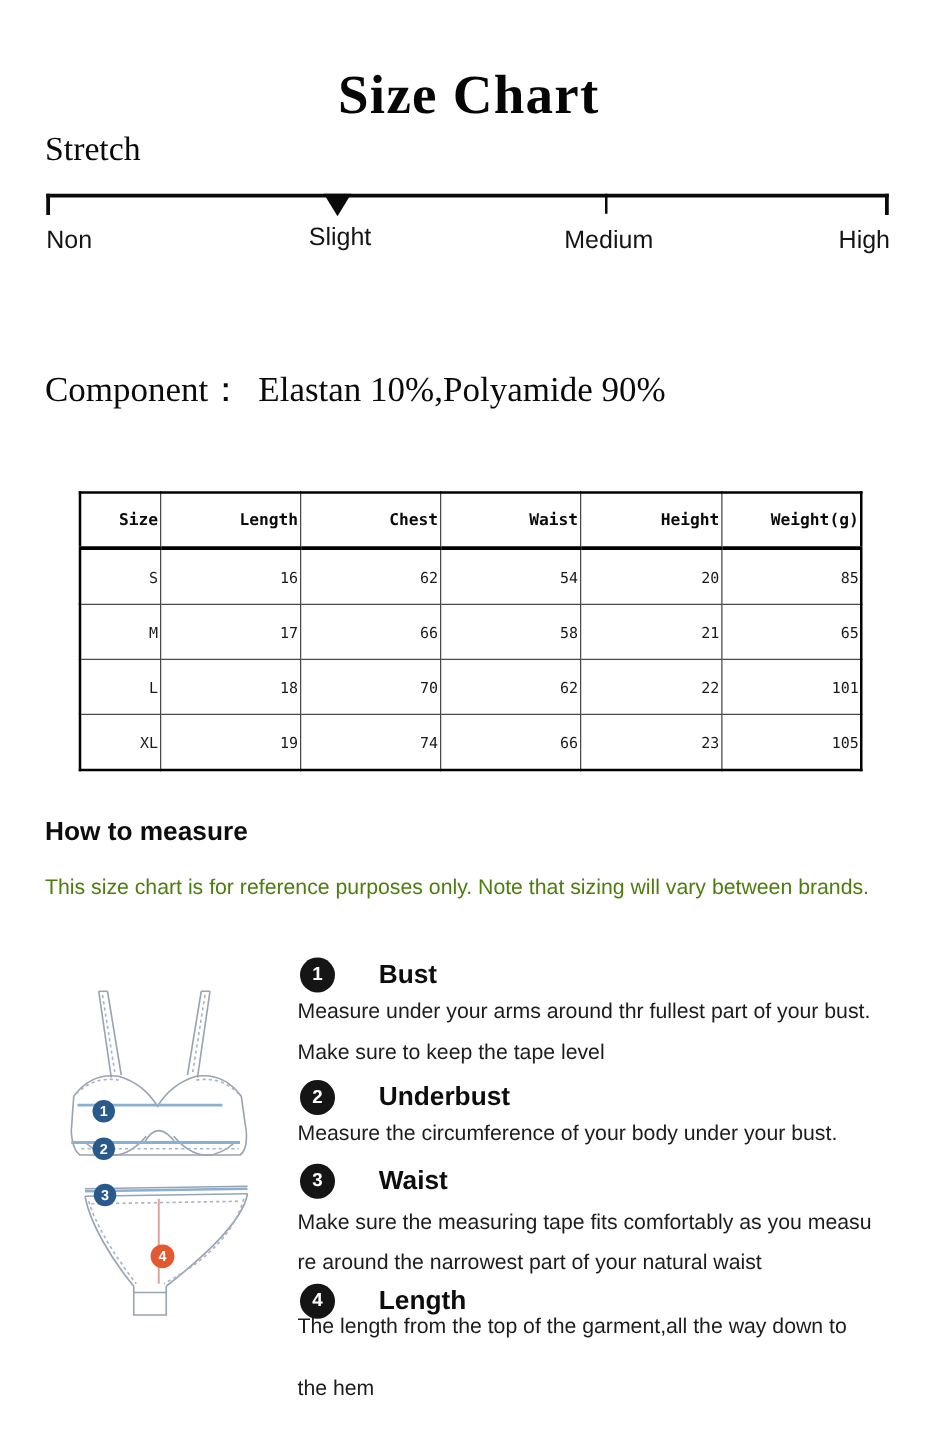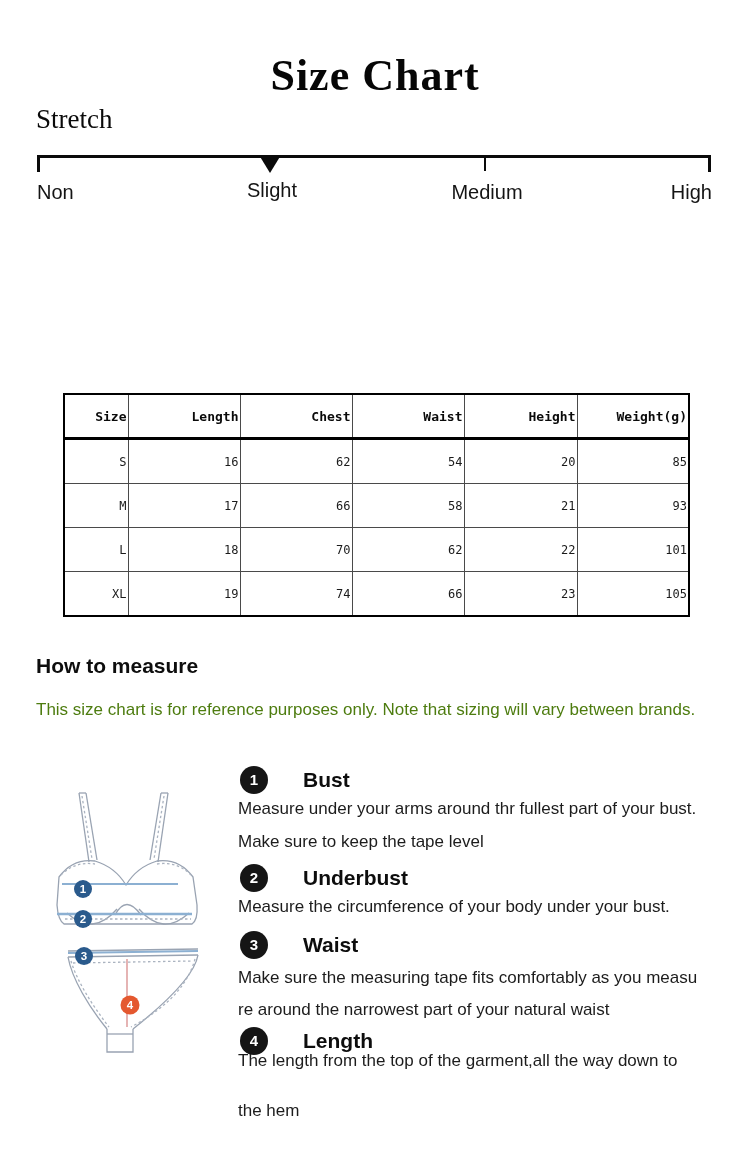--- a/index.html
+++ b/index.html
@@ -71,20 +71,23 @@
     <div class="scale-tick tick-left"></div>
     <div class="scale-tick tick-right"></div>
     <div class="scale-tick tick-medium"></div>
     <div class="scale-marker"></div>
     <div class="scale-level lvl-non">Non</div>
     <div class="scale-level lvl-slight">Slight</div>
     <div class="scale-level lvl-medium">Medium</div>
     <div class="scale-level lvl-high">High</div>
   </div>
 
+  <div class="component-row">
+    <span>Component：</span><span class="row-value">Elastan 10%,Polyamide 90%</span>
+  </div>
 
   <table class="size-table">
     <colgroup>
       <col style="width:64px">
         <col style="width:112px">
         <col style="width:112px">
       <col style="width:112px">
         <col style="width:113px">
         <col style="width:112px">
     </colgroup>
@@ -106,21 +109,21 @@
         <td>54</td>
         <td>20</td>
         <td>85</td>
       </tr>
       <tr>
         <td>M</td>
         <td>17</td>
         <td>66</td>
         <td>58</td>
         <td>21</td>
-        <td>93</td>
+        <td>65</td>
       </tr>
       <tr>
         <td>L</td>
         <td>18</td>
         <td>70</td>
         <td>62</td>
         <td>22</td>
         <td>101</td>
       </tr>
       <tr>

